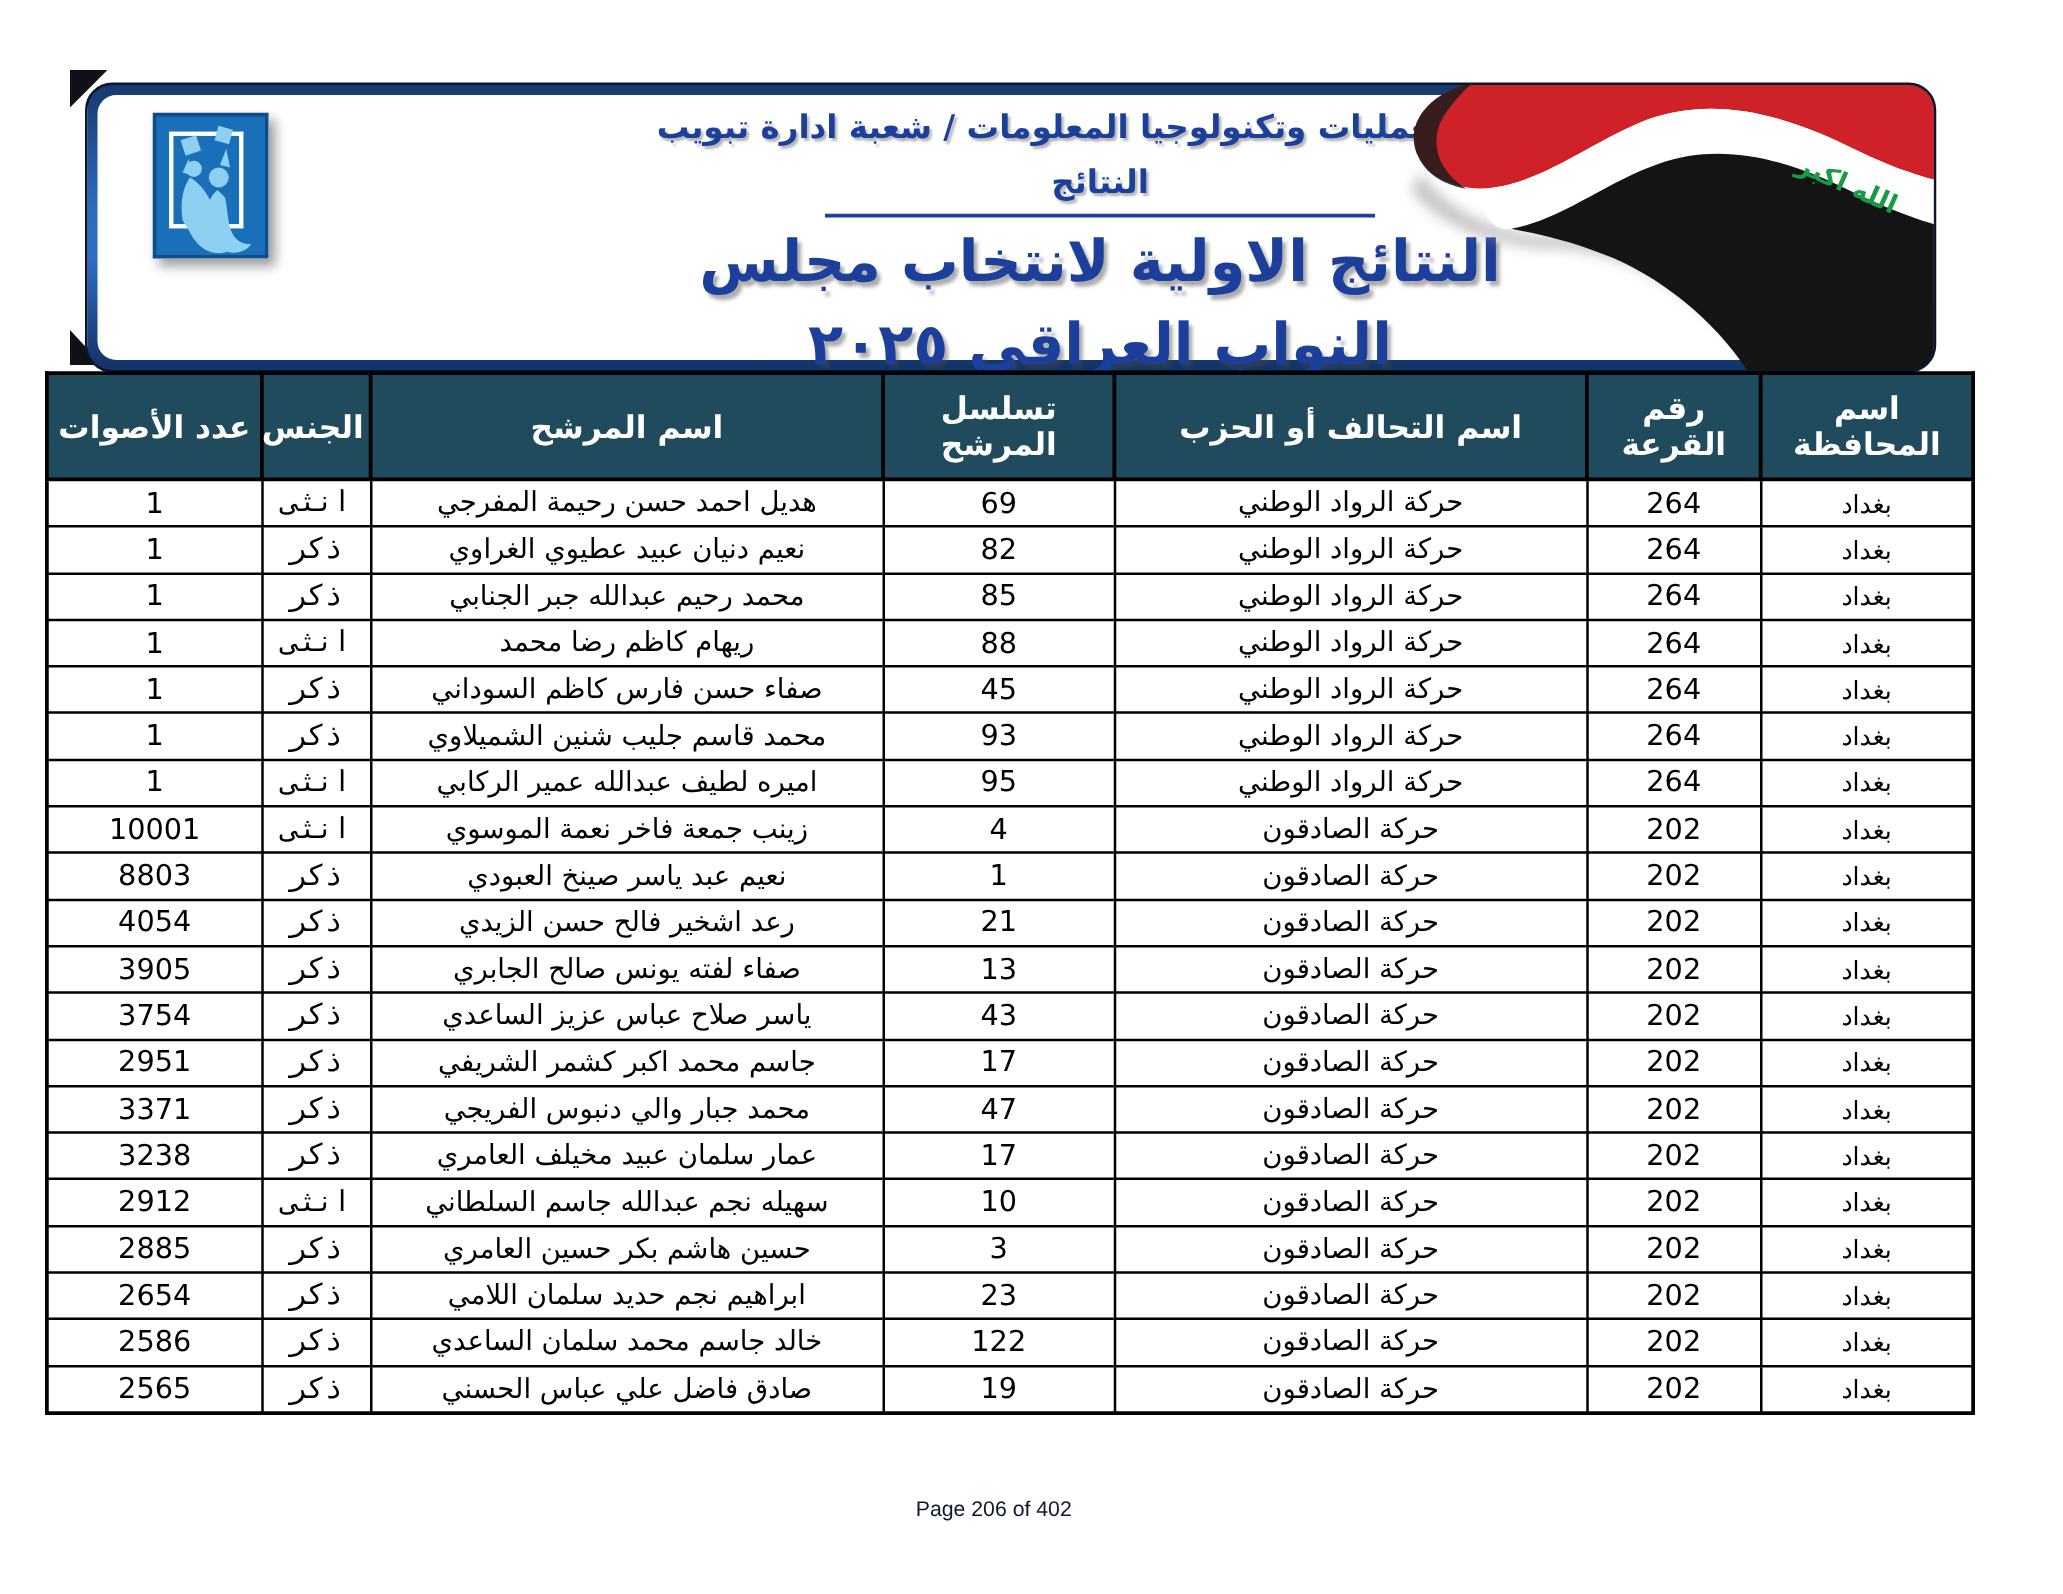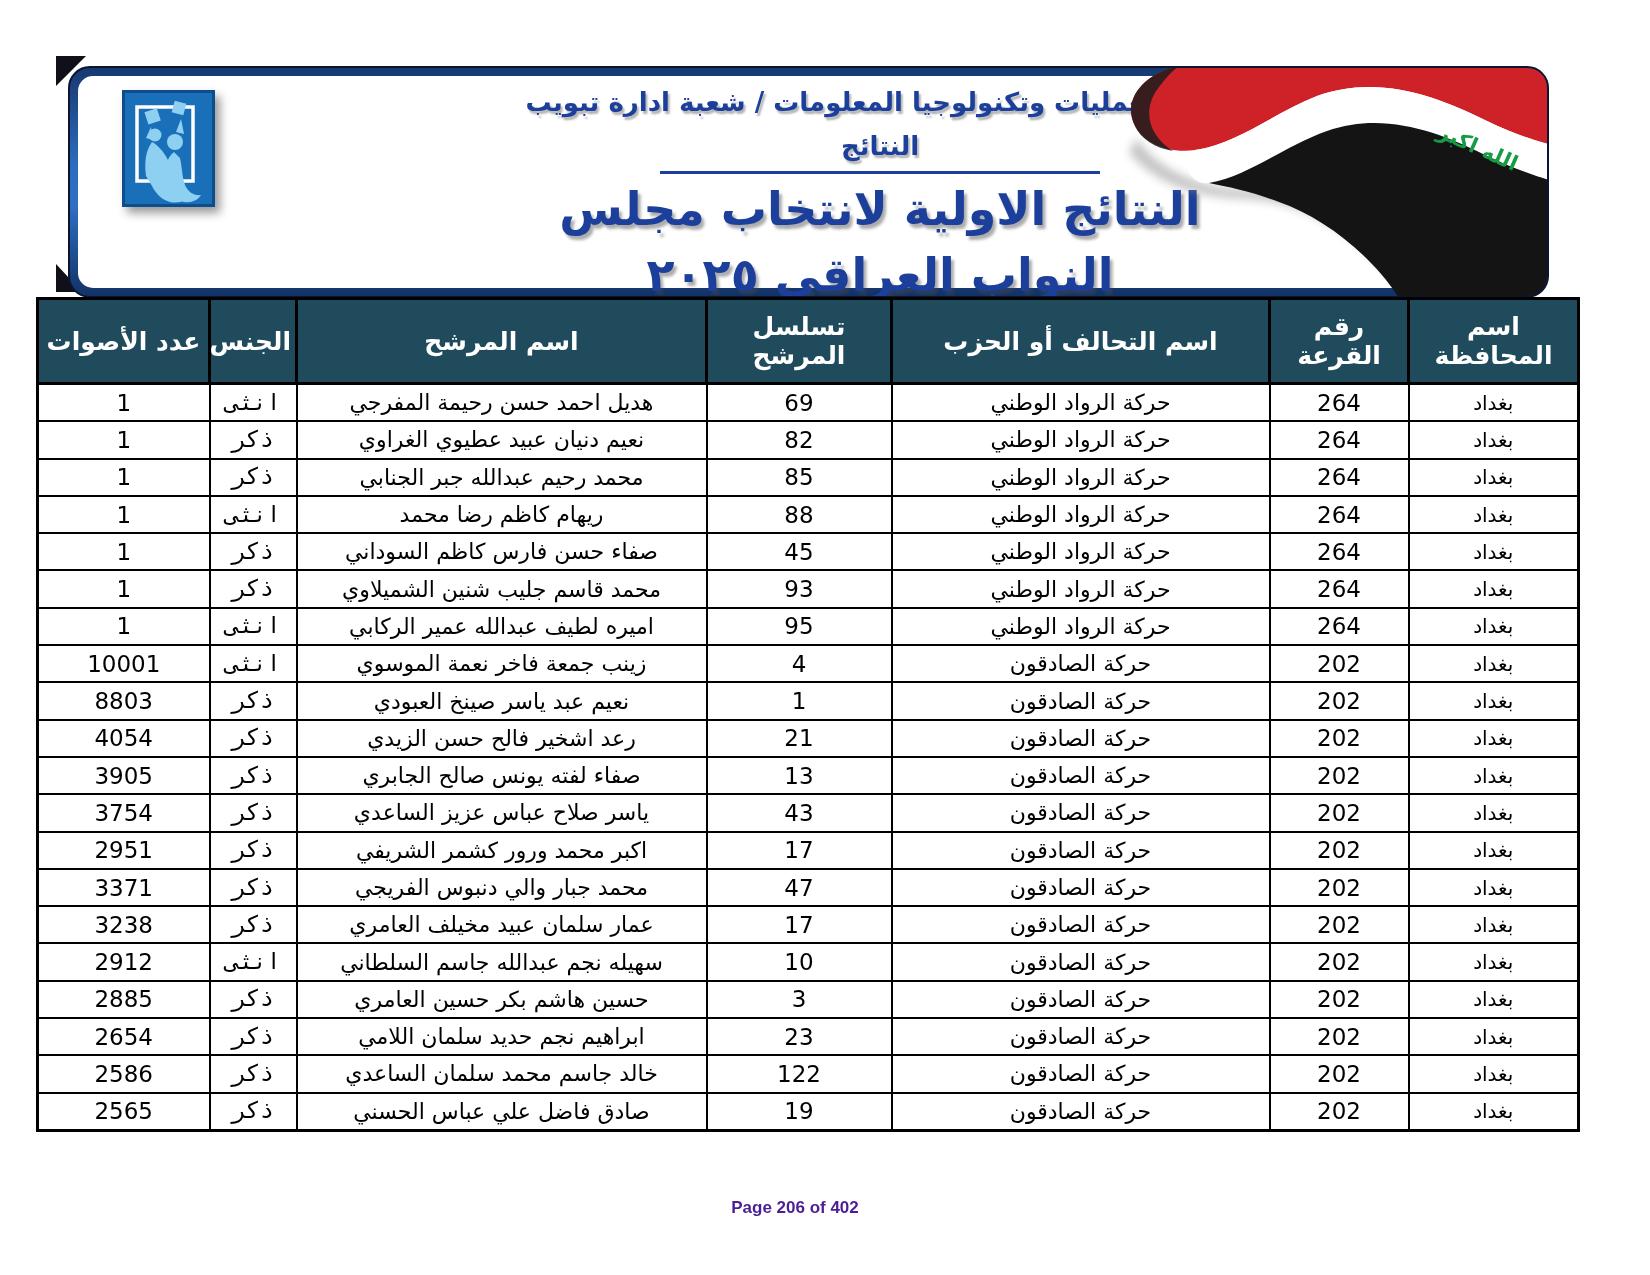--- a/index.html
+++ b/index.html
@@ -47,21 +47,21 @@
     padding:0 6px;text-align:center;vertical-align:middle;overflow:hidden;white-space:nowrap;
   }
   .results-table{border:3px solid #000;}
   td.c-name,td.c-party{font-size:22px;}
   td.c-gov{font-size:20px;margin-left:48px;}
   td.c-gender{font-size:23px;font-family:Liberation Mono, monospace;}
   td.c-num{font-size:23px;}
   
   .footer{
     position:absolute;left:0;top:1198px;width:1590px;text-align:center;
-    font-family:"Liberation Sans", sans-serif;font-size:17px;color:#4c1d95;z-index:1;font-weight:bold;
+    font-family:"Liberation Sans", sans-serif;font-size:17px;color:#0f172a;z-index:1;
   }
 </style>
 </head>
 <body>
 
 <div class="corner-accent tl"></div>
 <div class="corner-accent bl"></div>
 
 <div class="banner">
   <div class="banner-inner"></div>
@@ -232,21 +232,21 @@
     <td class="c-num">43</td>
     <td class="c-name">ياسر صلاح عباس عزيز الساعدي</td>
     <td class="c-gender">ذكر</td>
     <td class="c-num">3754</td>
   </tr>
       <tr>
     <td class="c-gov">بغداد</td>
     <td class="c-num">202</td>
     <td class="c-party">حركة الصادقون</td>
     <td class="c-num">17</td>
-    <td class="c-name">اكبر محمد ورور كشمر الشريفي</td>
+    <td class="c-name">جاسم محمد اكبر كشمر الشريفي</td>
     <td class="c-gender">ذكر</td>
     <td class="c-num">2951</td>
   </tr>
       <tr>
     <td class="c-gov">بغداد</td>
     <td class="c-num">202</td>
     <td class="c-party">حركة الصادقون</td>
     <td class="c-num">47</td>
     <td class="c-name">محمد جبار والي دنبوس الفريجي</td>
     <td class="c-gender">ذكر</td>

